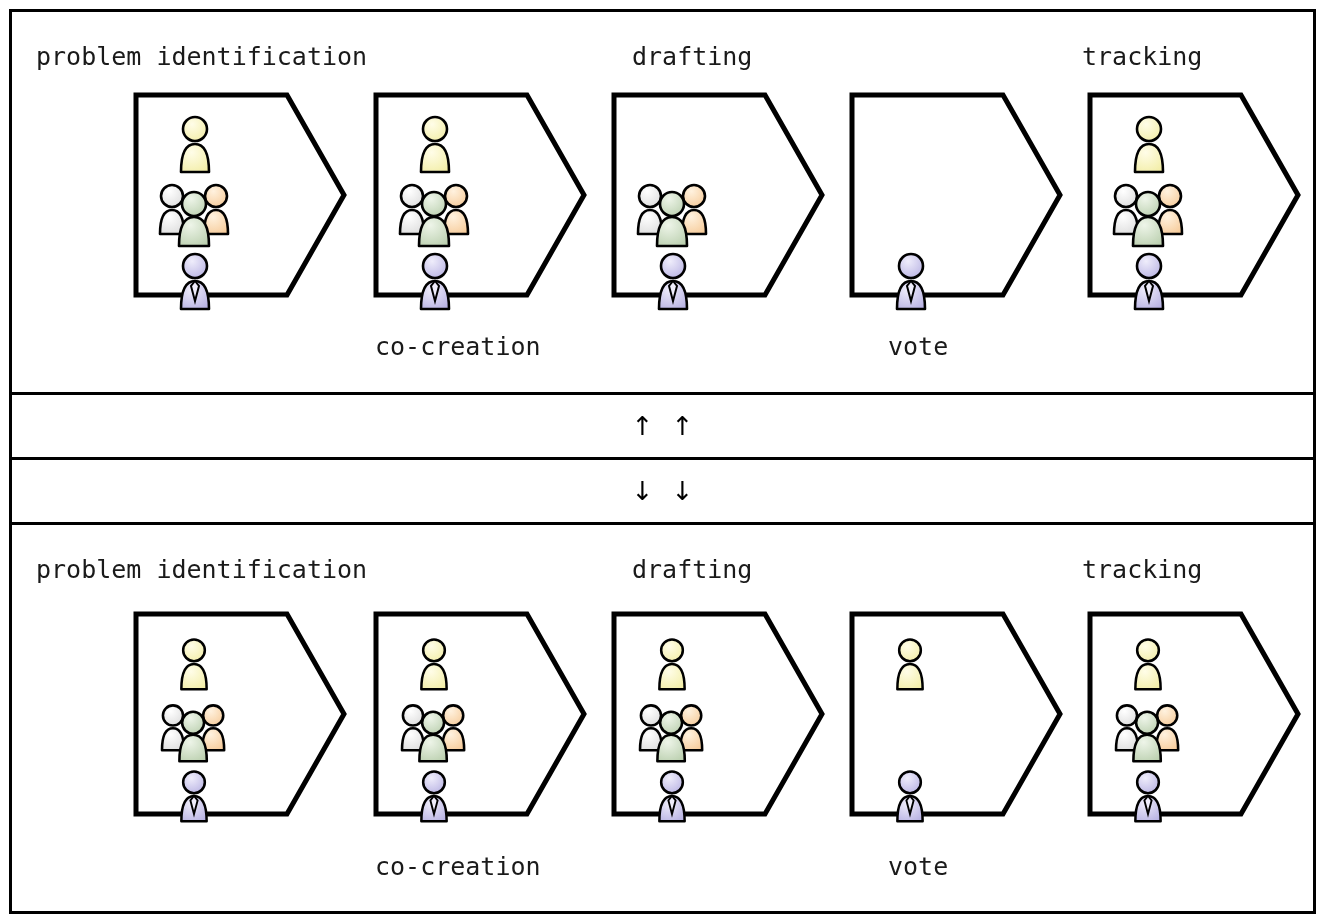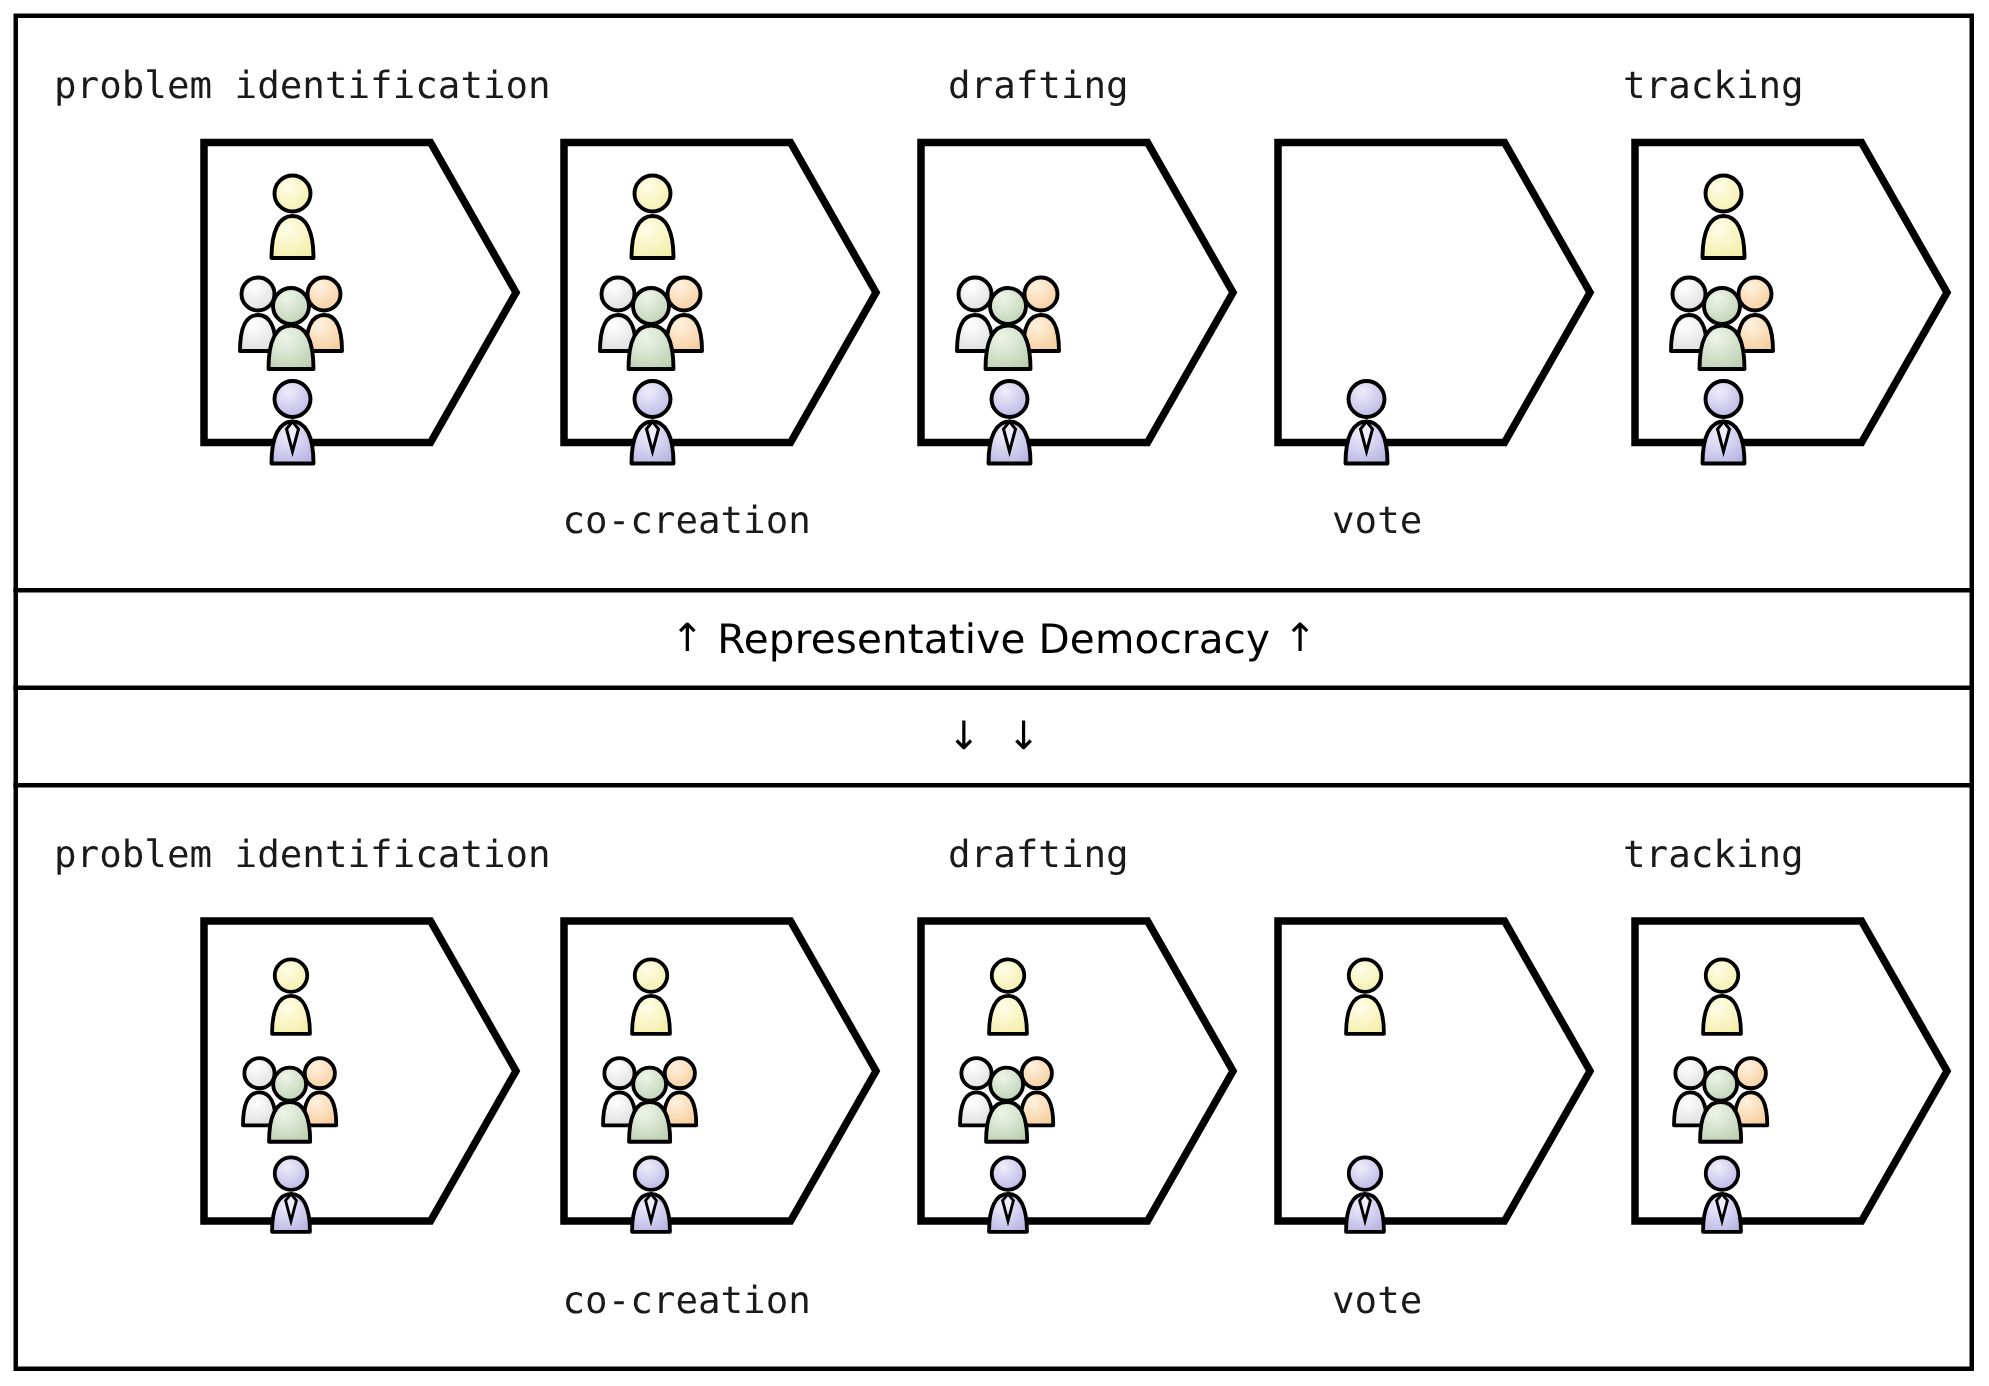--- a/index.html
+++ b/index.html
@@ -292,21 +292,20 @@
             <circle cx="24" cy="17" r="12" fill="url(#g-pol-a)" stroke="#000" stroke-width="2.6"></circle>
             <path d="M24 32 L20 37 L24 52 L28 37 Z" fill="#efedfb" stroke="#000" stroke-width="2"></path>
           </svg>
         </div>
       </div>
     </div>
   </div>
 
   <div class="banner rep">
     <span class="arrow">↑</span>
-    <span>Representative Democracy</span>
     <span class="arrow">↑</span>
   </div>
   <div class="banner dir">
     <span class="arrow">↓</span>
     <span class="arrow">↓</span>
   </div>
 
   <div class="panel bottom">
 
     <div class="stage-label" style="left:27px;  top:30px;">problem identification</div>

